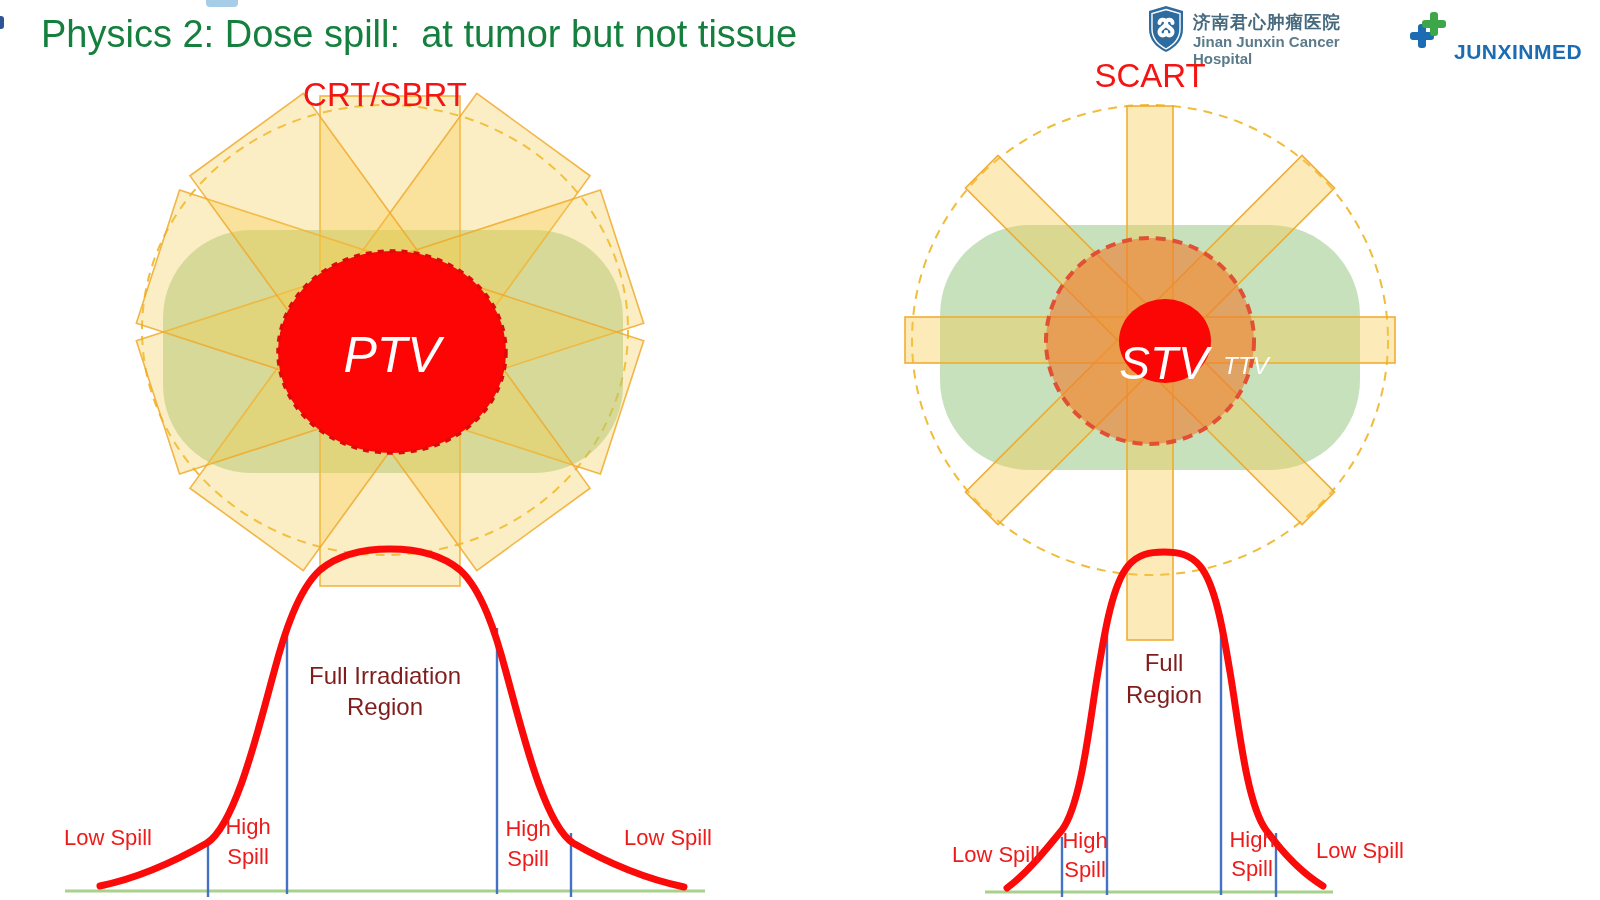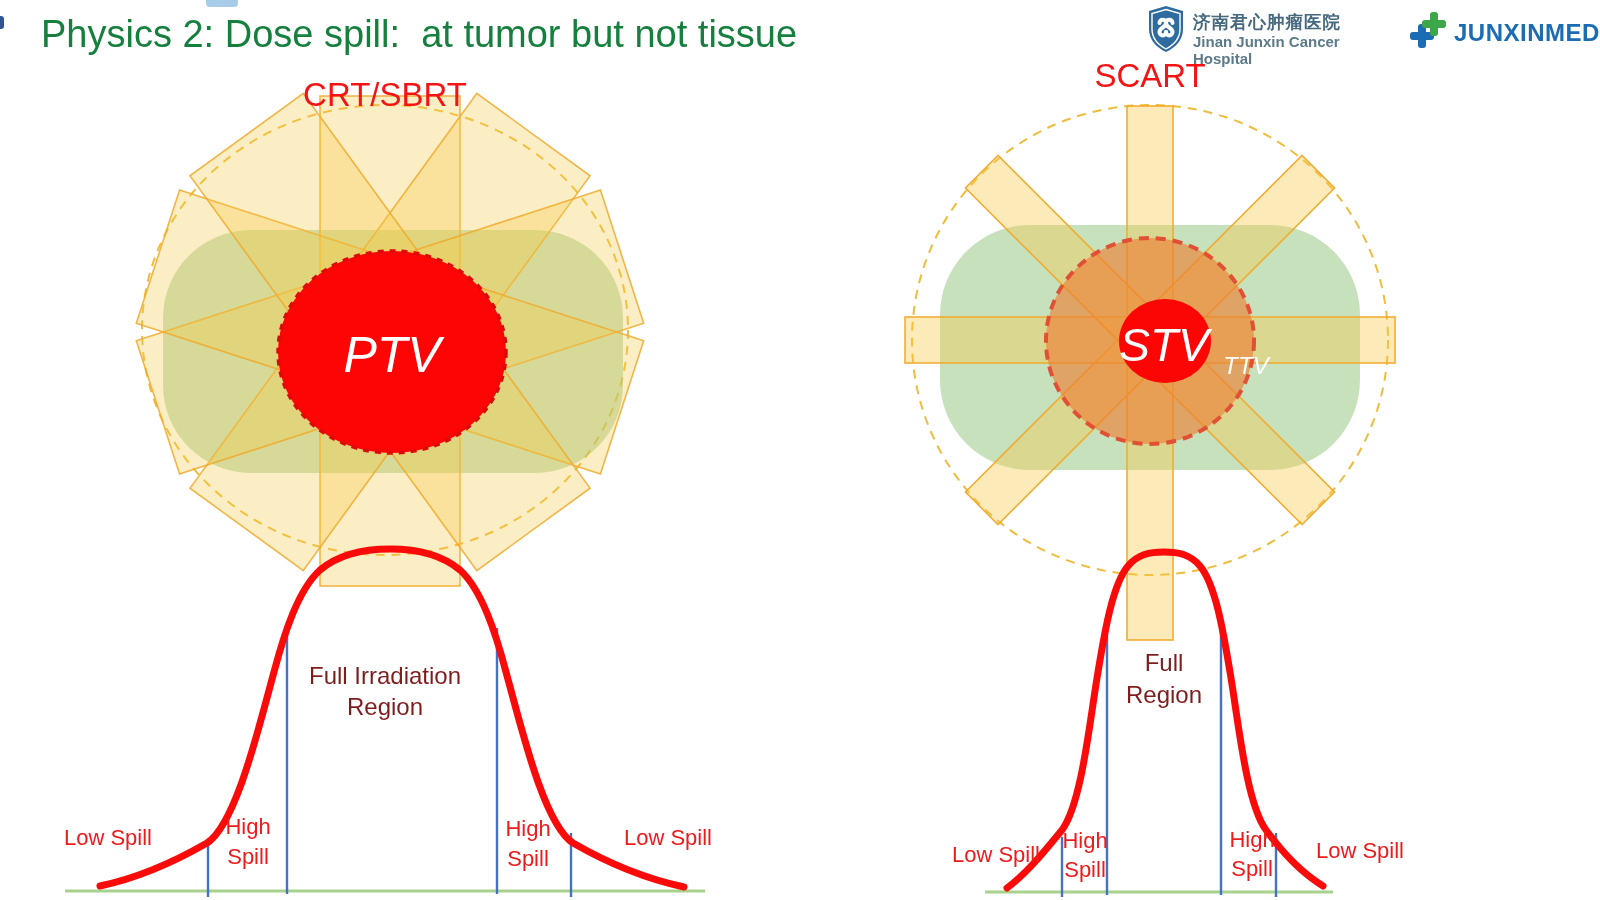--- a/index.html
+++ b/index.html
@@ -11,21 +11,21 @@
   .slide-title{
     left:18px;top:13px;font-size:38px;font-weight:normal;color:#15803d;
     white-space:pre;letter-spacing:0px;margin-left:23px;
   }
   .diagram-heading{font-size:33px;color:#f51414;text-align:center;}
   .core-label{color:#ffffff;text-align:center;font-style:italic;}
   .chart-label{color:#7f1d1d;text-align:center;line-height:31px;font-size:24px;}
   .spill-label{color:#ee1b1b;text-align:center;font-size:22px;line-height:30px;}
   .hospital-zh{font-size:17.5px;font-weight:bold;color:#46697e;letter-spacing:1px;}
   .hospital-en{font-size:15px;color:#5b7a8a;font-weight:bold;}
-  .brand-name{font-size:24px;font-weight:bold;color:#1b6cb3;letter-spacing:0.5px;}
+  .brand-name{font-size:21px;font-weight:bold;color:#1b6cb3;letter-spacing:0.5px;margin-top:21px;}
   .top-strip{left:206px;top:0;width:32px;height:7px;background:#a7cce8;border-radius:0 0 4px 4px;}
   .edge-mark{left:0;top:16px;width:4px;height:13px;background:#2e5496;border-radius:0 3px 3px 0;}
   svg{display:block;}
 </style>
 </head>
 <body>
 
 <div class="slide">
 
   <div class="abs top-strip"></div>
@@ -105,21 +105,21 @@
                C 1238,718 1246,803 1266,830 C 1282,852 1300,872 1323,886" fill="none" stroke="#FB0A0A" stroke-width="7" stroke-linecap="round"></path>
     </g>
   </svg>
 
   <div class="abs slide-title">Physics 2: Dose spill:  at tumor but not tissue</div>
 
   <div class="abs diagram-heading" style="left:260px;top:76px;width:250px;">CRT/SBRT</div>
   <div class="abs diagram-heading" style="left:1040px;top:57px;width:220px;">SCART</div>
 
   <div class="abs core-label" style="left:322px;top:326px;width:140px;font-size:50px;">PTV</div>
-  <div class="abs core-label" style="left:1094px;top:318px;width:140px;font-size:46px;">STV</div>
+  <div class="abs core-label" style="left:1094px;top:336px;width:140px;font-size:46px;">STV</div>
   <div class="abs core-label" style="left:1196px;top:352px;width:100px;font-size:24px;">TTV</div>
 
   <div class="abs chart-label" style="left:265px;top:660px;width:240px;">
     <div>Full Irradiation</div>
     <div>Region</div>
   </div>
   <div class="abs spill-label" style="left:48px;top:823px;width:120px;">Low Spill</div>
   <div class="abs spill-label" style="left:203px;top:812px;width:90px;">
     <div>High</div>
     <div>Spill</div>

